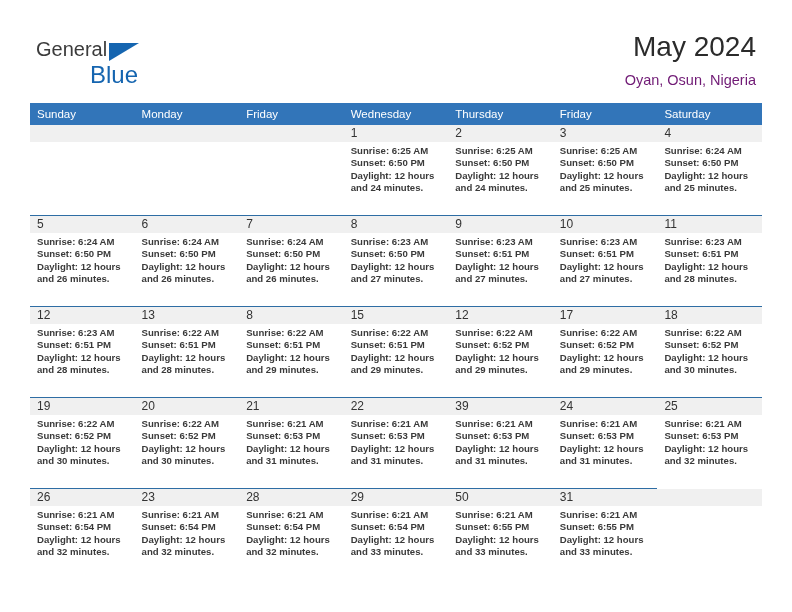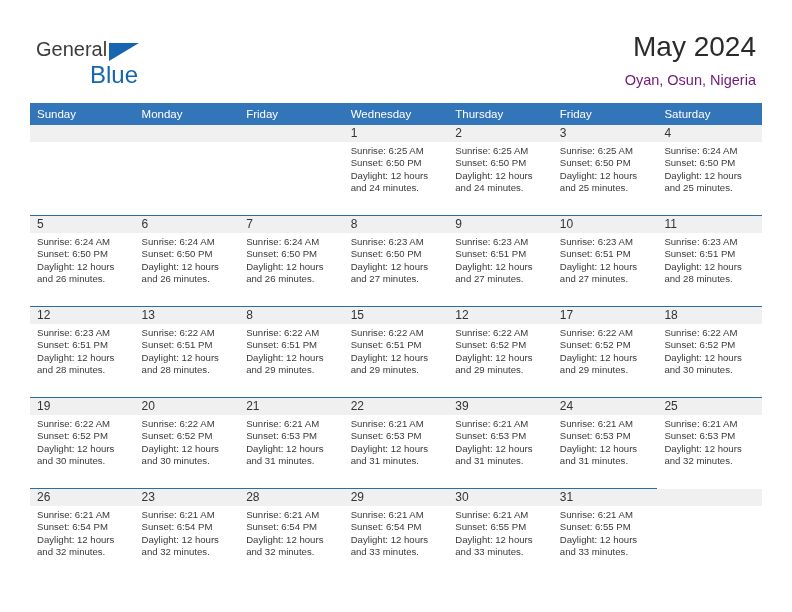--- a/index.html
+++ b/index.html
@@ -125,20 +125,21 @@
     color: #333333;
   }
   .daynum-band.blank {
     color: transparent;
   }
   .cell-body {
     padding: 3px 6px 0 7px;
     font-size: 9.6px;
     line-height: 12.4px;
     color: #3a3a3a;
+    font-weight: bold;
   }
   .cell-body div { white-space: nowrap; }
   .cell-empty .daynum-band { background: #f0f0f0; }
 </style>
 </head>
 <body>
 
 <div class="page">
 
   <div class="header">
@@ -451,21 +452,21 @@
           <td class="daycell">
             <div class="daynum-band">29</div>
             <div class="cell-body">
               <div>Sunrise: 6:21 AM</div>
               <div>Sunset: 6:54 PM</div>
               <div>Daylight: 12 hours</div>
               <div>and 33 minutes.</div>
             </div>
           </td>
           <td class="daycell">
-            <div class="daynum-band">30</div>
+            <div class="daynum-band">50</div>
             <div class="cell-body">
               <div>Sunrise: 6:21 AM</div>
               <div>Sunset: 6:55 PM</div>
               <div>Daylight: 12 hours</div>
               <div>and 33 minutes.</div>
             </div>
           </td>
           <td class="daycell">
             <div class="daynum-band">31</div>
             <div class="cell-body">

